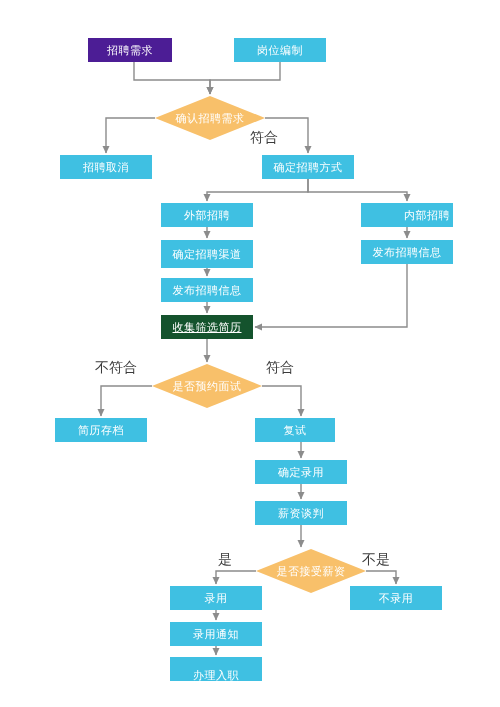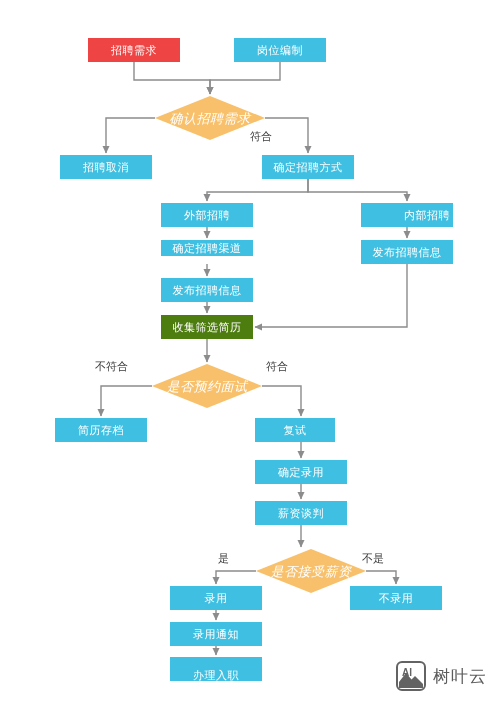--- a/index.html
+++ b/index.html
@@ -51,27 +51,26 @@
     width: 100%;
     height: 100%;
     background: #f8c06a;
     clip-path: polygon(50% 0%, 100% 50%, 50% 100%, 0% 50%);
     z-index: 1;
   }
   .diamond .dlabel {
     position: relative;
     z-index: 2;
     color: #ffffff;
-    font-size: 13px;
+    font-size: 11px;
     letter-spacing: 0.5px;
-    font-style: italic;
   }
   .edge-label {
     position: absolute;
-    font-size: 11px;
+    font-size: 14px;
     color: #3b3b3b;
     white-space: nowrap;
     z-index: 4;
   }
   #watermark {
     position: absolute;
     display: flex;
     align-items: center;
     gap: 7px;
     z-index: 5;
@@ -121,21 +120,21 @@
         <path d="M 301,484 L 301,499" fill="none" stroke="#8c8c8c" stroke-width="1.4" marker-end="url(#arrowhead)"></path>
         <path d="M 301,525 L 301,547" fill="none" stroke="#8c8c8c" stroke-width="1.4" marker-end="url(#arrowhead)"></path>
         <path d="M 256,571 L 216,571 L 216,584" fill="none" stroke="#8c8c8c" stroke-width="1.4" marker-end="url(#arrowhead)"></path>
         <path d="M 366,571 L 396,571 L 396,584" fill="none" stroke="#8c8c8c" stroke-width="1.4" marker-end="url(#arrowhead)"></path>
         <path d="M 216,610 L 216,620" fill="none" stroke="#8c8c8c" stroke-width="1.4" marker-end="url(#arrowhead)"></path>
         <path d="M 216,646 L 216,655" fill="none" stroke="#8c8c8c" stroke-width="1.4" marker-end="url(#arrowhead)"></path>
       </g>
   </svg>
 
   <div id="nodes-layer">
-      <div class="node box" style="left: 88px; top: 38px; width: 92px; height: 24px; background: #ef4444;">
+      <div class="node box" style="left: 88px; top: 38px; width: 84px; height: 24px; background: #4c1d95;">
         <span>招聘需求</span>
       </div>
       <div class="node box" style="left: 234px; top: 38px; width: 92px; height: 24px; background: rgb(63, 192, 226);">
         <span>岗位编制</span>
       </div>
       <div class="node diamond" style="left: 155px; top: 96px; width: 110px; height: 44px;">
         <span class="dshape" style="background: rgb(248, 192, 106);"></span>
         <span class="dlabel">确认招聘需求</span>
       </div>
       <div class="node box" style="left: 60px; top: 155px; width: 92px; height: 24px; background: rgb(63, 192, 226);">
@@ -143,30 +142,30 @@
       </div>
       <div class="node box" style="left: 262px; top: 155px; width: 92px; height: 24px; background: rgb(63, 192, 226);">
         <span>确定招聘方式</span>
       </div>
       <div class="node box" style="left: 161px; top: 203px; width: 92px; height: 24px; background: rgb(63, 192, 226); font-family: Liberation Serif, serif;">
         <span>外部招聘</span>
       </div>
       <div class="node box" style="left: 361px; top: 203px; width: 92px; height: 24px; background: rgb(63, 192, 226); padding-left: 40px;">
         <span>内部招聘</span>
       </div>
-      <div class="node box" style="left: 161px; top: 240px; width: 92px; height: 16px; background: rgb(63, 192, 226);">
+      <div class="node box" style="left: 161px; top: 240px; width: 92px; height: 28px; background: rgb(63, 192, 226);">
         <span>确定招聘渠道</span>
       </div>
       <div class="node box" style="left: 361px; top: 240px; width: 92px; height: 24px; background: rgb(63, 192, 226);">
         <span>发布招聘信息</span>
       </div>
       <div class="node box" style="left: 161px; top: 278px; width: 92px; height: 24px; background: rgb(63, 192, 226);">
         <span>发布招聘信息</span>
       </div>
-      <div class="node box" style="left: 161px; top: 315px; width: 92px; height: 24px; background: #4d7c0f;">
+      <div class="node box" style="left: 161px; top: 315px; width: 92px; height: 24px; background: #14532d; text-decoration: underline;">
         <span>收集筛选简历</span>
       </div>
       <div class="node diamond" style="left: 152px; top: 364px; width: 110px; height: 44px;">
         <span class="dshape" style="background: rgb(248, 192, 106);"></span>
         <span class="dlabel">是否预约面试</span>
       </div>
       <div class="node box" style="left: 55px; top: 418px; width: 92px; height: 24px; background: rgb(63, 192, 226);">
         <span>简历存档</span>
       </div>
       <div class="node box" style="left: 255px; top: 418px; width: 80px; height: 24px; background: rgb(63, 192, 226);">
@@ -196,23 +195,14 @@
       </div>
     </div>
   <div id="labels-layer">
       <div class="edge-label" style="left: 250px; top: 129px; color: rgb(59, 59, 59);">符合</div>
       <div class="edge-label" style="left: 95px; top: 359px; color: rgb(59, 59, 59);">不符合</div>
       <div class="edge-label" style="left: 266px; top: 359px; color: rgb(59, 59, 59);">符合</div>
       <div class="edge-label" style="left: 218px; top: 551px; color: rgb(59, 59, 59);">是</div>
       <div class="edge-label" style="left: 362px; top: 551px; color: rgb(59, 59, 59);">不是</div>
     </div>
 
-  <div id="watermark" style="left: 396px; top: 661px;">
-    <span class="wm-icon">
-      <svg width="26" height="26" viewBox="0 0 26 26" xmlns="http://www.w3.org/2000/svg">
-        <path d="M1,19 L8,10 L13.5,16.5 L17,13 L25,21 L25,25 L1,25 Z" fill="#636363"></path>
-        <text x="4" y="13" font-family="Liberation Sans, sans-serif" font-size="10" font-weight="bold" fill="#636363">AI</text>
-      </svg>
-    </span>
-    <span class="wm-text">树叶云</span>
-  </div>
 
 </div>
 
 </body></html>

